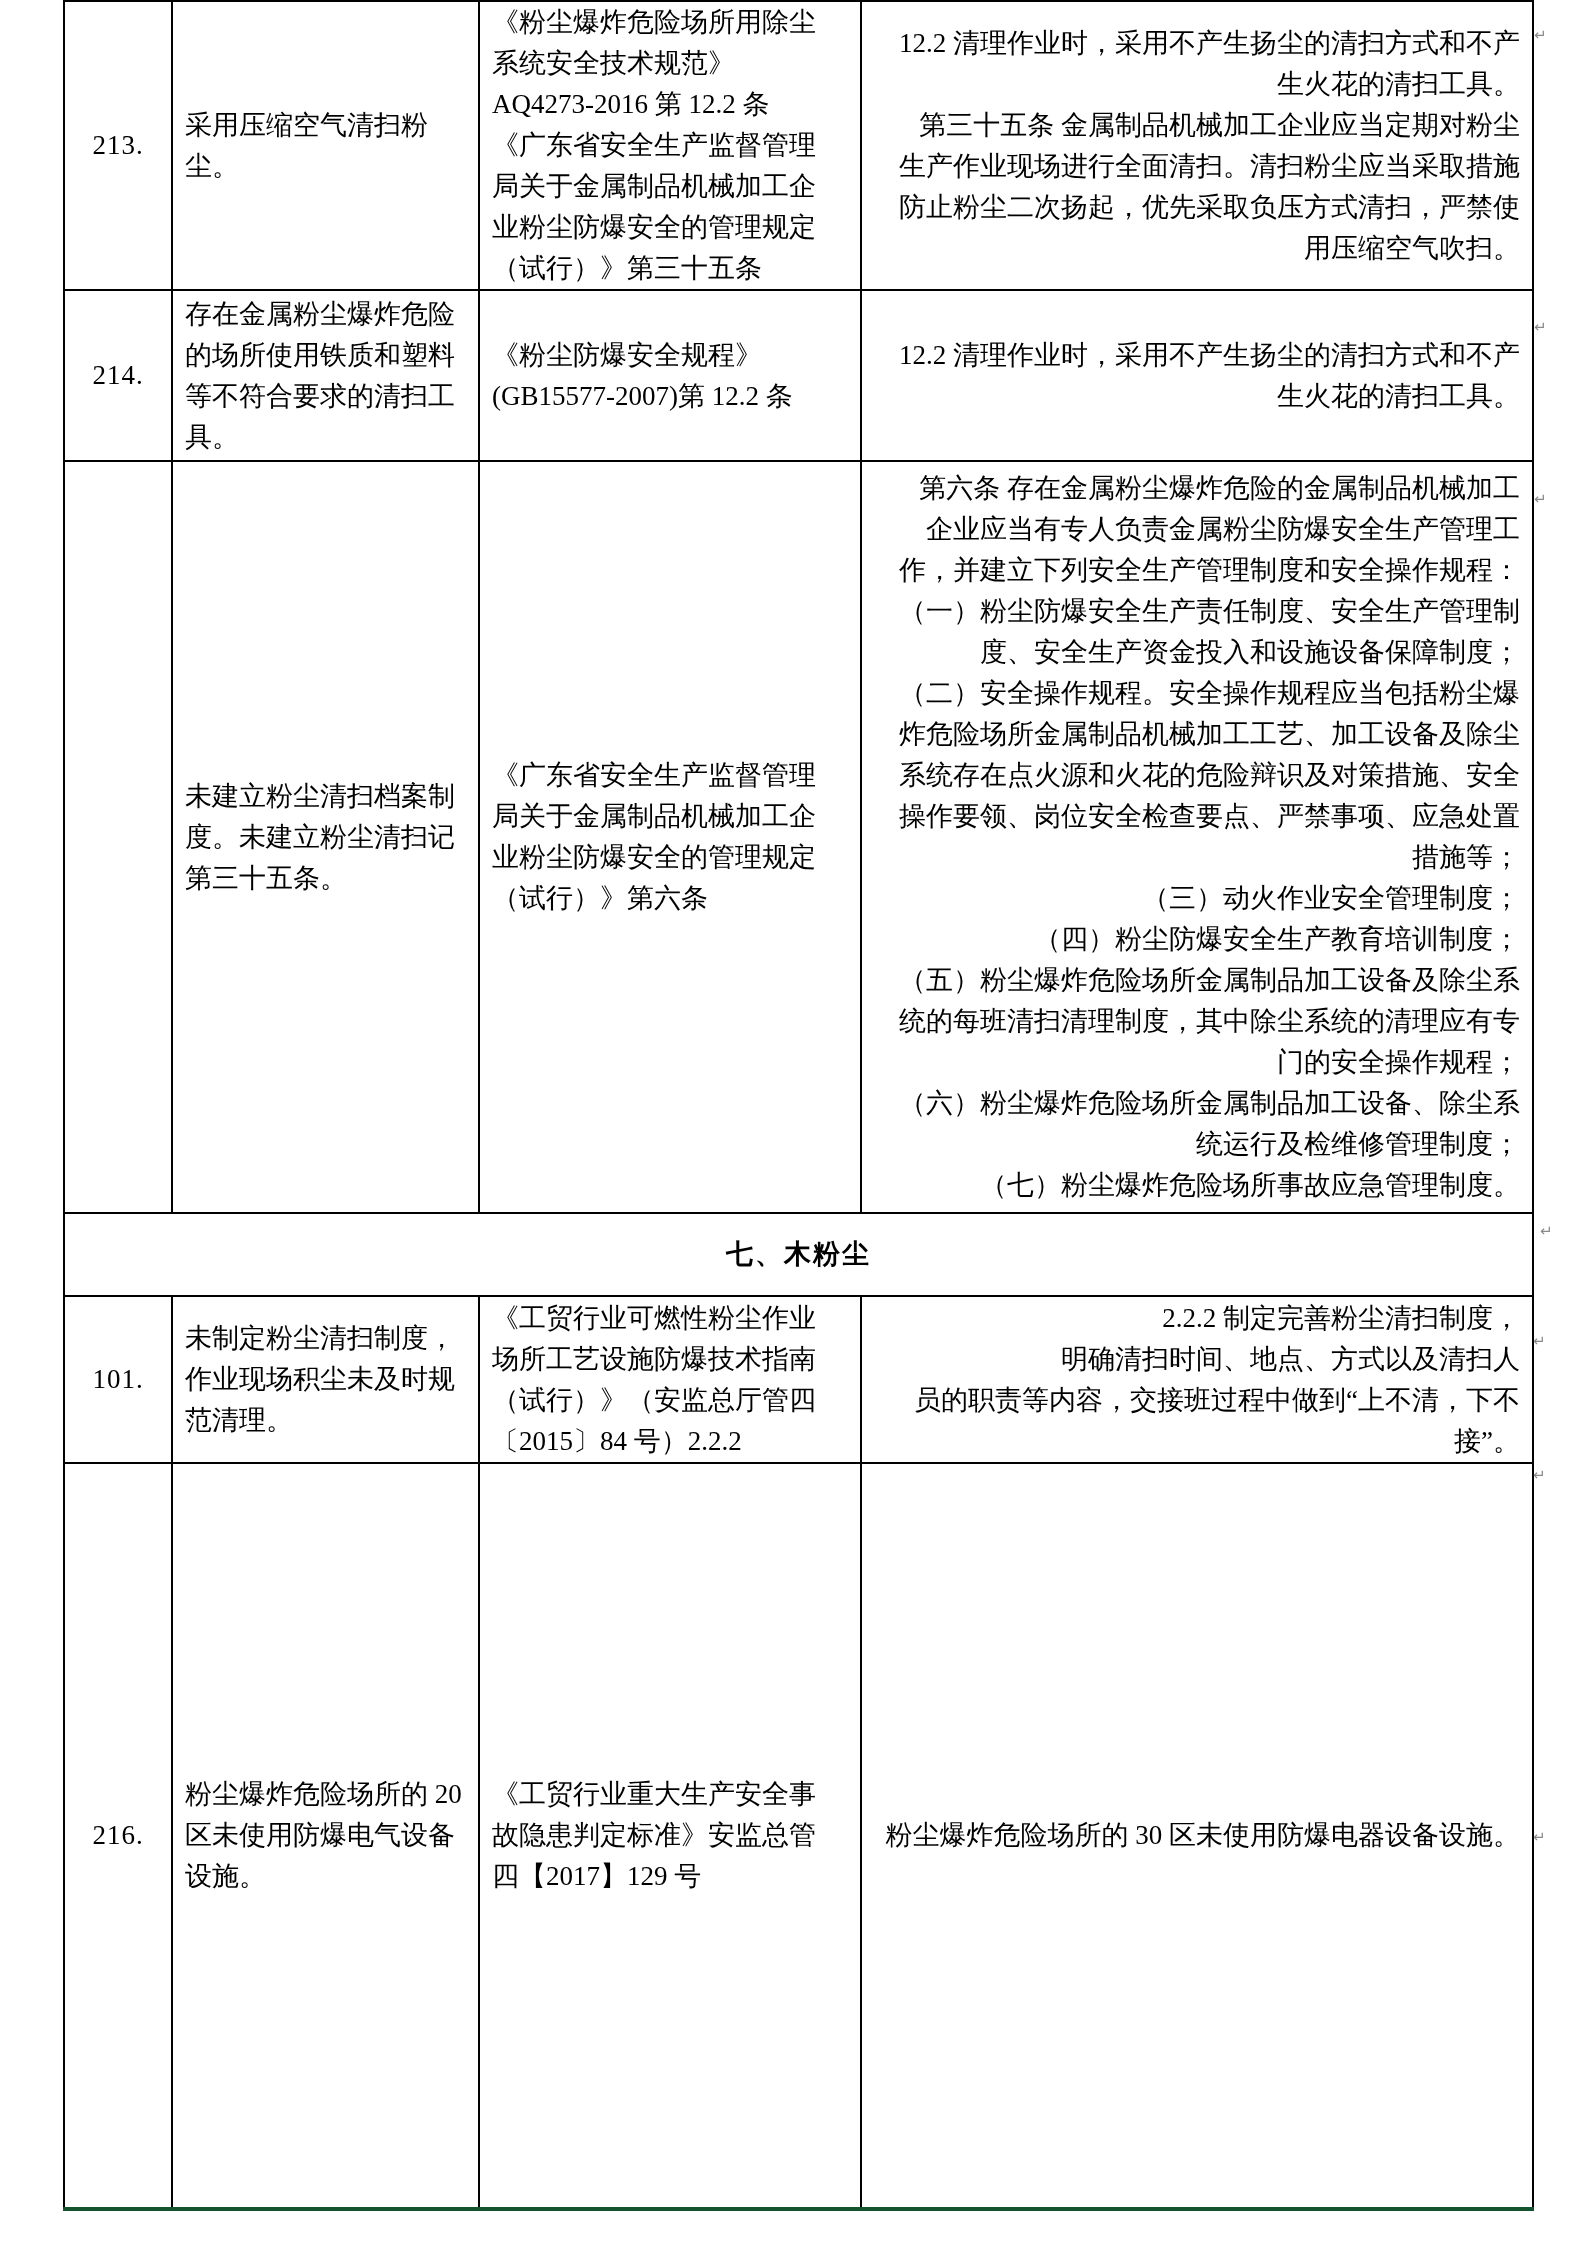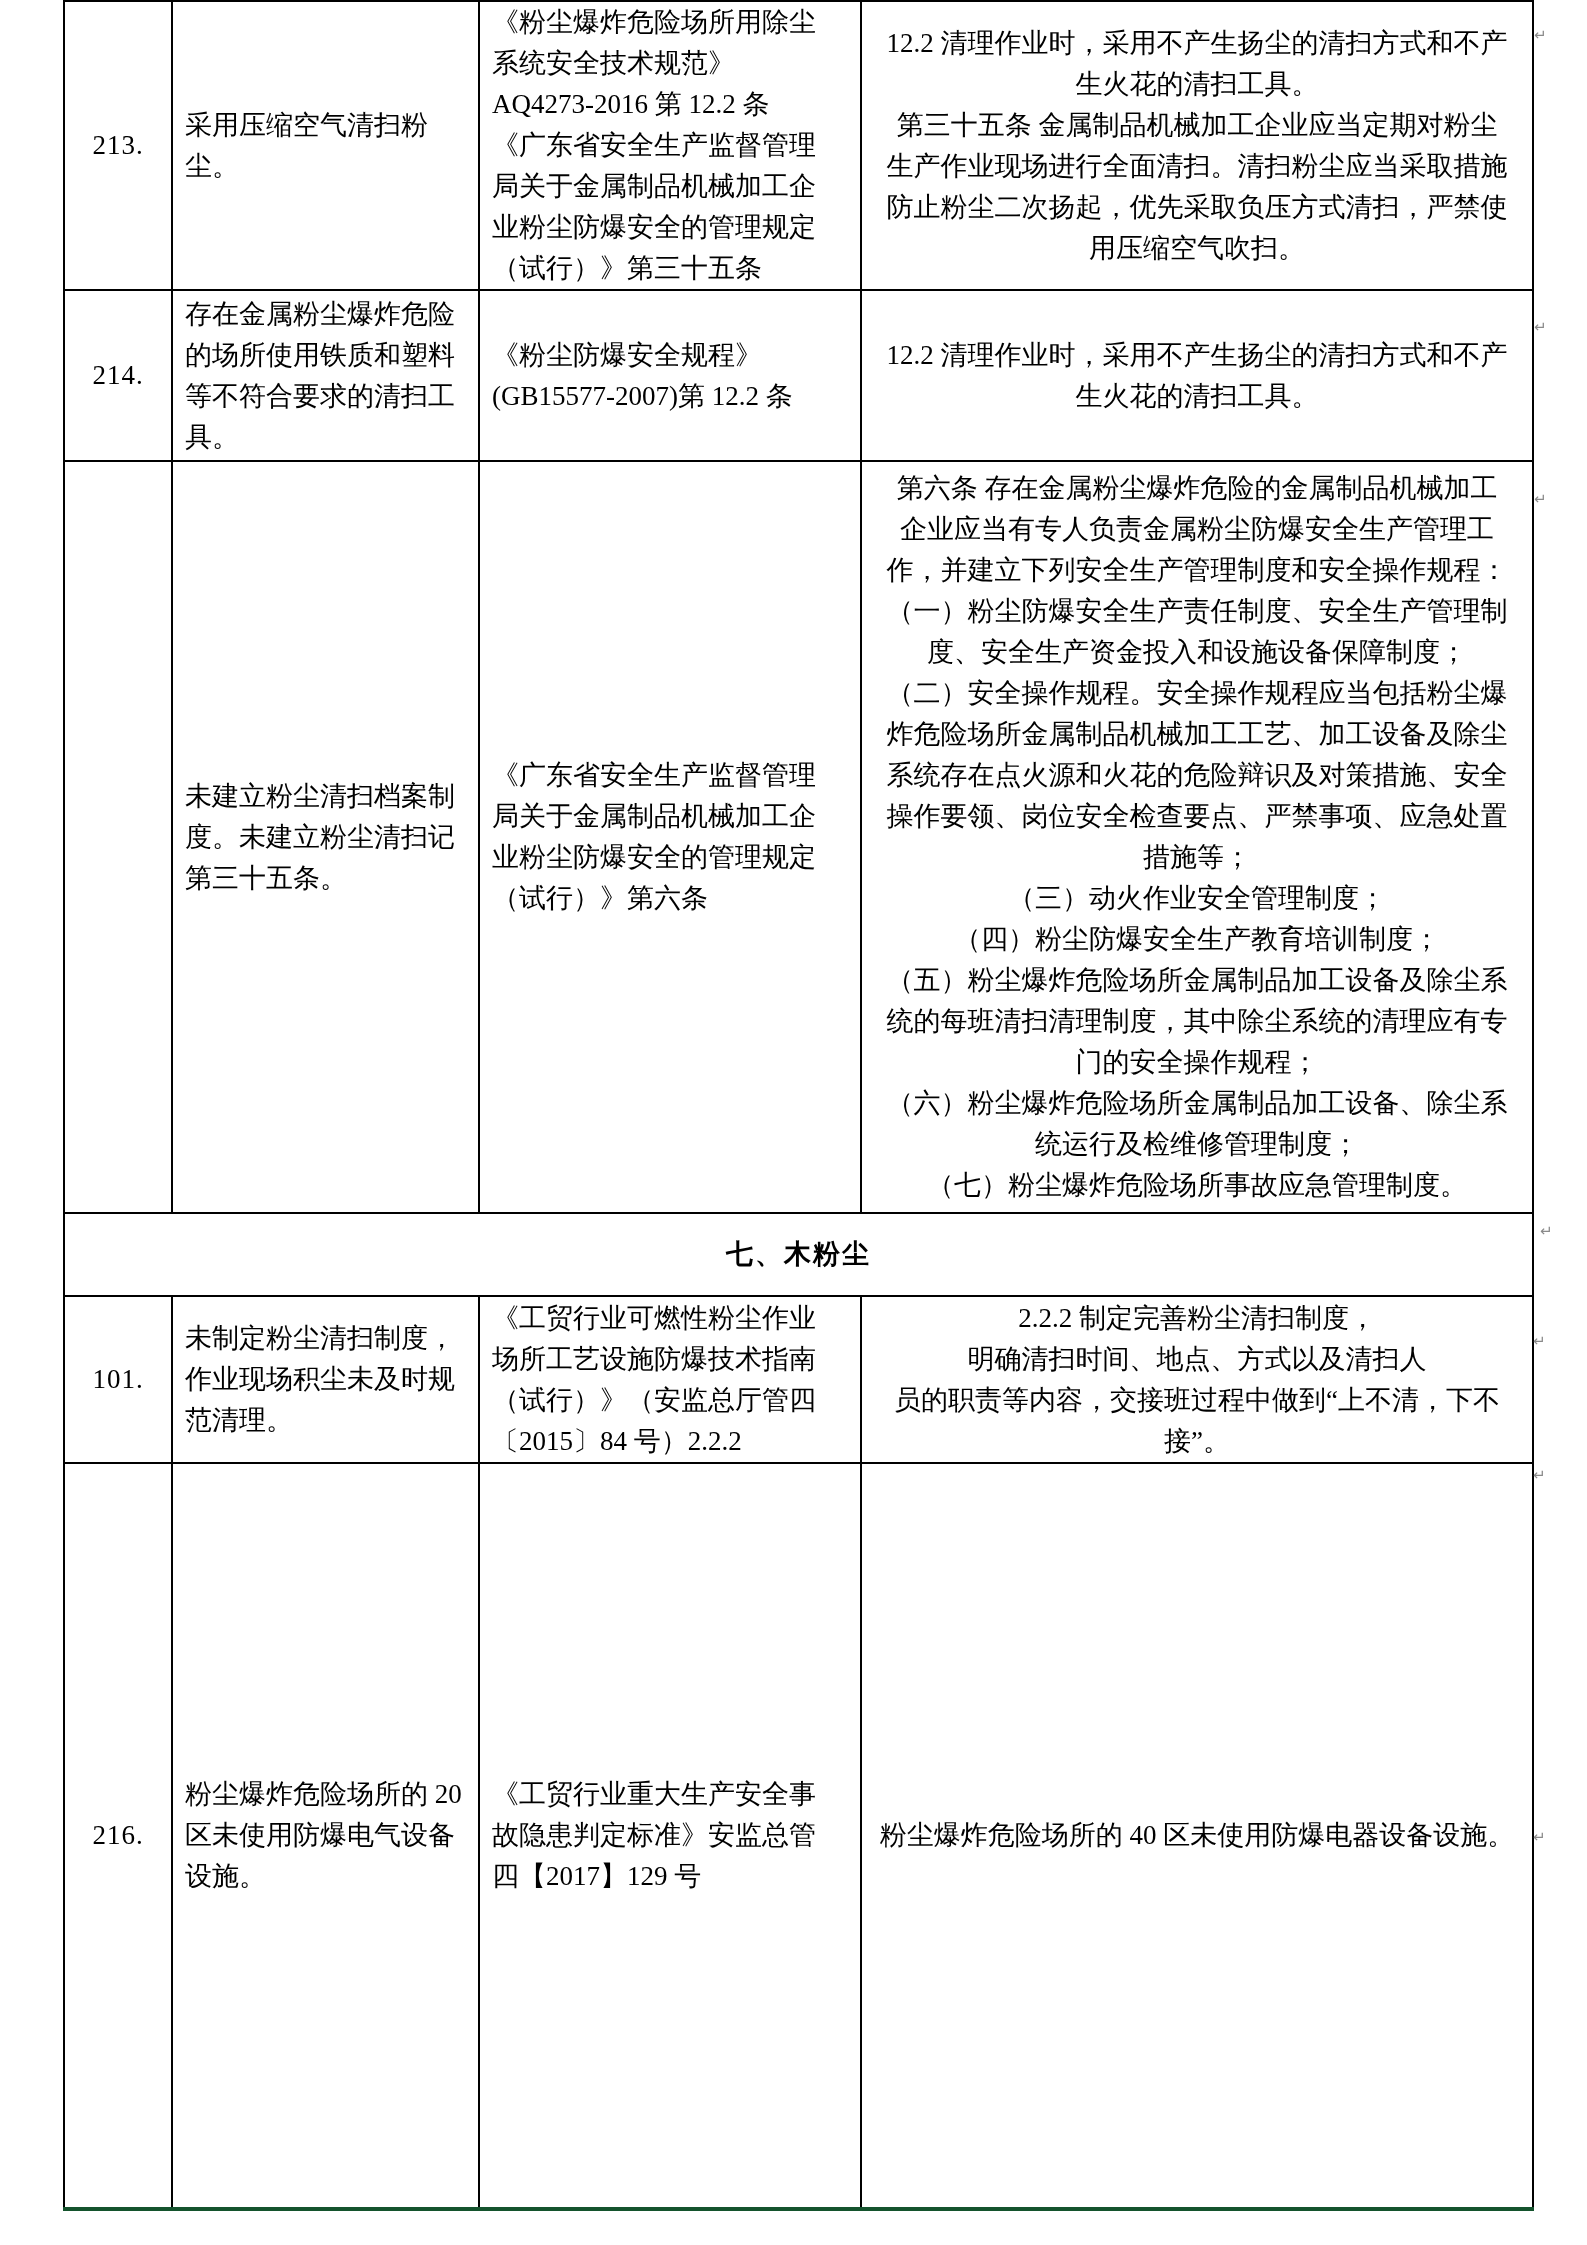--- a/index.html
+++ b/index.html
@@ -18,21 +18,21 @@
     font-size:27px;
     line-height:41px;
     white-space:pre-line;
     overflow:hidden;
     padding:0 12px;
     word-break:break-all;
   }
   td.c-num{text-align:center;padding:0 2px;letter-spacing:1px;margin-top:8px;}
   td.c-issue{text-align:left;}
   td.c-basis{text-align:left;}
-  td.c-prov{text-align:center;border-radius:15px;}
+  td.c-prov{text-align:right;border-radius:15px;}
   tr.r-213{height:287px;}
   tr.r-214{height:171px;}
   tr.r-archive{height:752px;}
   tr.r-section{height:83px;padding-left:11px;}
   tr.r-215{height:167px;}
   tr.r-216{height:746px;}
   tr.r-216 td{border-bottom:4px solid #14532d;}
   td.c-section{
     text-align:center;font-weight:bold;font-size:29px;
     white-space:nowrap;letter-spacing:2px;
@@ -130,21 +130,21 @@
 接”。</td>
       </tr>
       <tr class="r-216">
         <td class="c-num">216.</td>
         <td class="c-issue">粉尘爆炸危险场所的 20
 区未使用防爆电气设备
 设施。</td>
         <td class="c-basis">《工贸行业重大生产安全事
 故隐患判定标准》安监总管
 四【2017】129 号</td>
-        <td class="c-prov">粉尘爆炸危险场所的 40 区未使用防爆电器设备设施。</td>
+        <td class="c-prov">粉尘爆炸危险场所的 30 区未使用防爆电器设备设施。</td>
       </tr>
     </tbody>
   </table>
 
   <div id="marks">
       <span style="left: 1534px; top: 28px;">↵</span>
       <span style="left: 1534px; top: 320px;">↵</span>
       <span style="left: 1534px; top: 492px;">↵</span>
       <span style="left: 1540px; top: 1224px;">↵</span>
       <span style="left: 1533px; top: 1334px;">↵</span>

